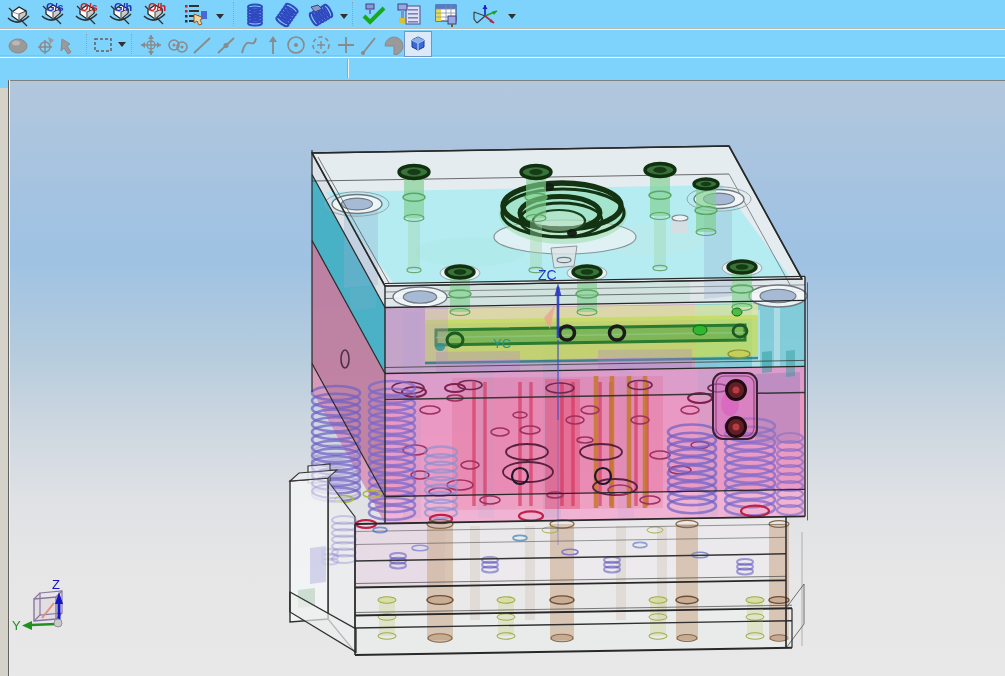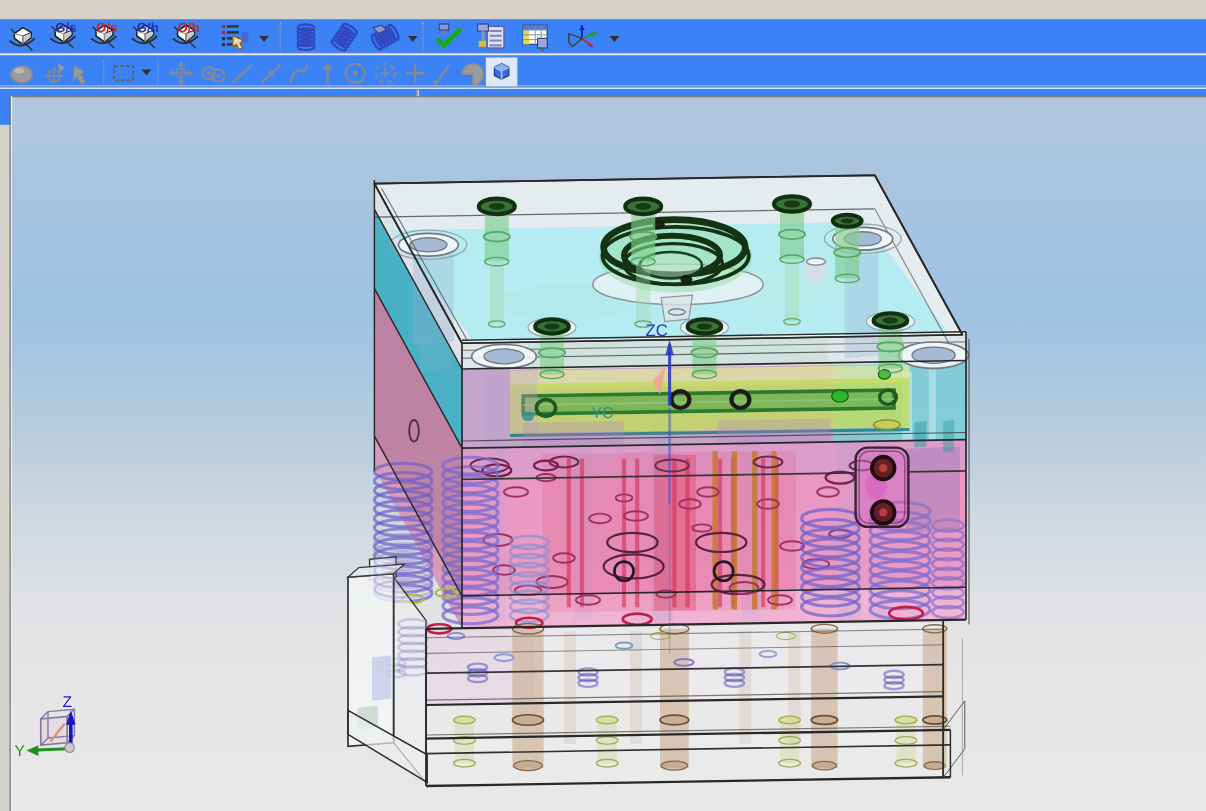--- a/index.html
+++ b/index.html
@@ -1,15 +1,15 @@
 <!DOCTYPE html>
 <html><head><meta charset="utf-8"><style>
 *{margin:0;padding:0;box-sizing:border-box}
 body{width:1005px;height:676px;overflow:hidden;font-family:"Liberation Sans",sans-serif;background:#d5d2ca}
-#tb{position:absolute;left:0;top:16px;width:1005px;height:88px;background:#3b82f6}
+#tb{position:absolute;left:0;top:0;width:1005px;height:88px;background:#7dd3fc}
 #r1{position:absolute;left:0;top:0;width:1005px;height:29px;border-bottom:1px solid #bdbab2}
 #r2{position:absolute;left:0;top:29px;width:1005px;height:27px;border-top:1px solid #f4f3f0;border-bottom:1px solid #b6b3ab}
 #r3{position:absolute;left:0;top:57px;width:1005px;height:23px;border-top:1px solid #ffffff}
 #vp{position:absolute;left:8px;top:80px;width:997px;height:596px;
 background:linear-gradient(to bottom,#b2c7dc 0%,#a5c3e1 18%,#9fc2e3 30%,#b4cbdd 45%,#cdd7e0 58%,#dfe1e4 70%,#e6e6e7 82%,#e8e8e8 100%);
 border-left:1px solid #606060;border-top:1px solid #808080}
 .gsep{position:absolute;top:59px;width:2px;height:19px;border-left:1px solid #a8a49c;border-right:1px solid #f0efec}
 </style></head><body>
 <div id="tb">
 <div id="r1"></div>

